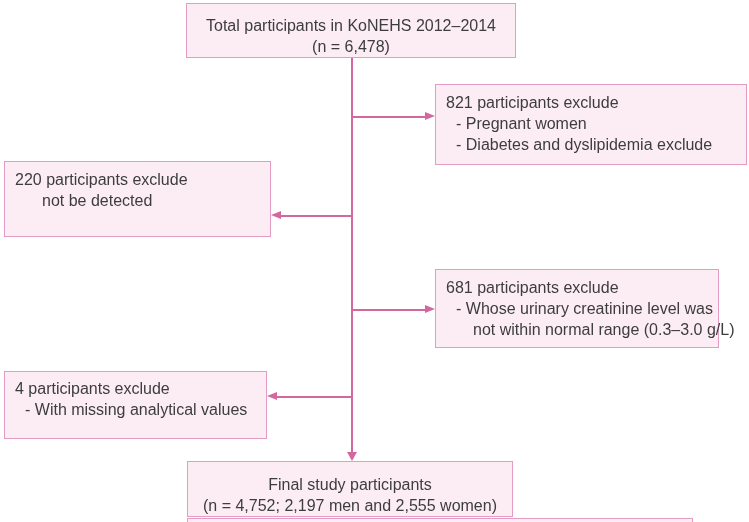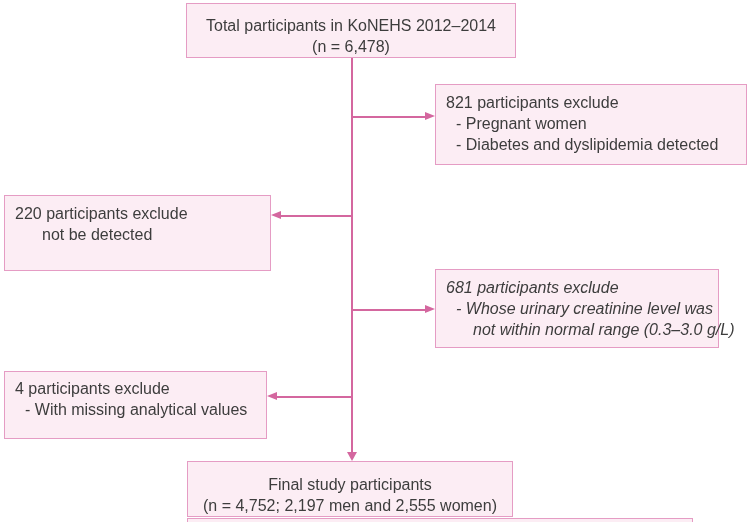--- a/index.html
+++ b/index.html
@@ -84,33 +84,33 @@
   </div>
 
   <div class="vline" style="left:351px; top:58px; height:394px;"></div>
   <div class="head head-down" style="left:347px; top:452px;"></div>
 
   <div class="hline" style="left:352px; top:116px; width:73px;"></div>
   <div class="head head-right" style="left:425px; top:112px;"></div>
   <div class="box box-left" style="left:435px; top:84px; width:312px; height:81px;">
     <div class="bline">821 participants exclude</div>
     <div class="bline i1">- Pregnant women</div>
-    <div class="bline i1">- Diabetes and dyslipidemia detected</div>
+    <div class="bline i1">- Diabetes and dyslipidemia exclude</div>
   </div>
 
   <div class="hline" style="left:281px; top:215px; width:71px;"></div>
   <div class="head head-left" style="left:271px; top:211px;"></div>
-  <div class="box box-left" style="left:4px; top:195px; width:267px; height:76px;">
+  <div class="box box-left" style="left:4px; top:161px; width:267px; height:76px;">
     <div class="bline">220 participants exclude</div>
     <div class="bline i2">not be detected</div>
   </div>
 
   <div class="hline" style="left:352px; top:309px; width:73px;"></div>
   <div class="head head-right" style="left:425px; top:305px;"></div>
-  <div class="box box-left" style="left:435px; top:269px; width:284px; height:79px;font-style:italic;">
+  <div class="box box-left" style="left:435px; top:269px; width:284px; height:79px;">
     <div class="bline">681 participants exclude</div>
     <div class="bline i1">- Whose urinary creatinine level was</div>
     <div class="bline i2">not within normal range (0.3–3.0 g/L)</div>
   </div>
 
   <div class="hline" style="left:277px; top:396px; width:75px;"></div>
   <div class="head head-left" style="left:267px; top:392px;"></div>
   <div class="box box-left" style="left:4px; top:371px; width:263px; height:68px; padding-top:6px;">
     <div class="bline">4 participants exclude</div>
     <div class="bline i1">- With missing analytical values</div>

